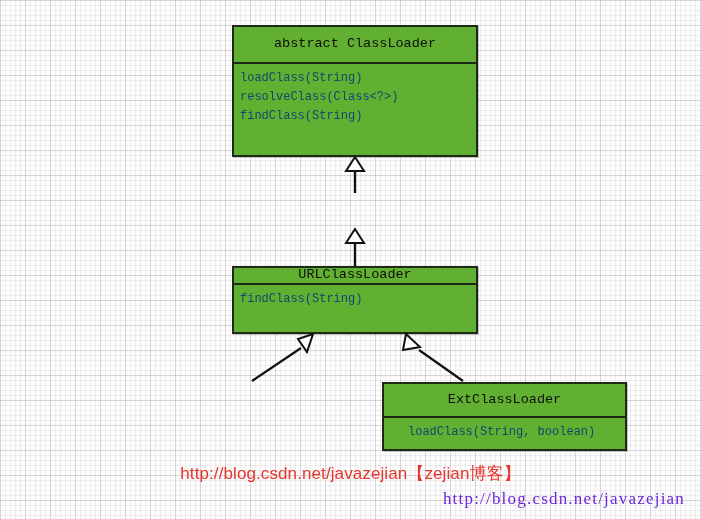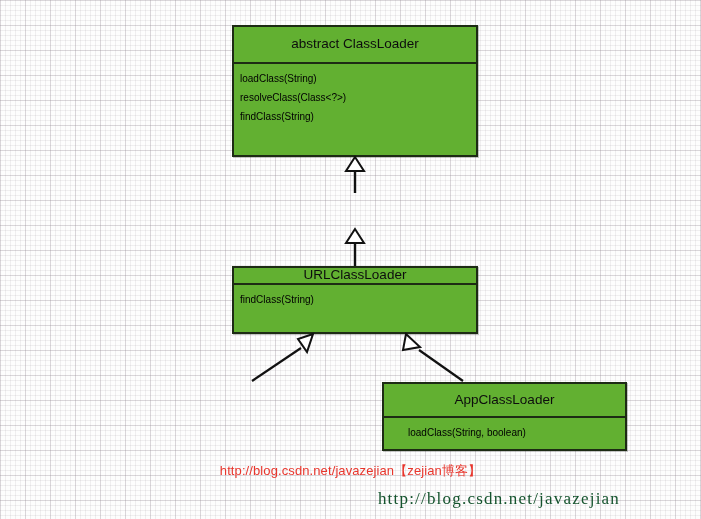--- a/index.html
+++ b/index.html
@@ -21,64 +21,65 @@
     background-position:0 0, 0 0, 0 0, 0 0;
   }
   #diagram{position:absolute;left:0;top:0;width:701px;height:519px;}
 
   .uml-box{
     position:absolute;
     background:#62b031;
     border:2px solid #1d2b14;
     box-sizing:border-box;
     box-shadow:1px 1px 0 rgba(0,0,0,0.22);
+    font-family:Liberation Mono, monospace;
   }
   .uml-title{
     text-align:center;
     font-size:13.5px;
     color:#0d0d0d;
     line-height:1.1;
     display:flex;align-items:center;justify-content:center;
     box-sizing:border-box;
     width:100%;
   }
   .uml-compartment{
     border-top:2px solid #1d2b14;
     box-sizing:border-box;
     padding:5px 0 4px 6px;
   }
   .uml-method{
-    font-size:10px;
-    color:#000000;
+    font-size:12px;
+    color:#0c4a6e;
     line-height:19px;
     white-space:nowrap;
   }
 
   
   #connectors{position:absolute;left:0;top:0;width:701px;height:519px;pointer-events:none;}
 
   
   #footer-link{
     position:absolute;
     left:0;width:701px;
     top:462px;
     text-align:center;
     color:#e8352c;
-    font-size:13px;
+    font-size:17px;
     letter-spacing:0.1px;
     white-space:nowrap;
   }
   #footer-watermark{
     position:absolute;
-    left:0;width:626px;
+    left:0;width:701px;
     top:489px;
     text-align:right;
-    padding-right:6px;
+    padding-right:16px;
     box-sizing:border-box;
-    color:#14532d;
+    color:#6d28d9;
     font-family:"Liberation Serif", serif;
     font-size:17px;
     letter-spacing:1.2px;
     white-space:nowrap;
   }
 </style>
 </head>
 <body>
 
 <div id="grid-bg"></div>
@@ -97,21 +98,21 @@
 
   <div class="uml-box" style="left:232px;top:266px;width:246px;height:68px;">
     <div class="uml-title" style="height:15px;">URLClassLoader</div>
     <div class="uml-compartment" style="height:33px;">
       <div class="uml-method">findClass(String)</div>
     </div>
   </div>
 
 
   <div class="uml-box" style="left:382px;top:382px;width:245px;height:69px;">
-    <div class="uml-title" style="height:32px;">AppClassLoader</div>
+    <div class="uml-title" style="height:32px;">ExtClassLoader</div>
     <div class="uml-compartment" style="height:33px;padding-left:24px;">
       <div class="uml-method">loadClass(String, boolean)</div>
     </div>
   </div>
 
   <svg id="connectors" viewBox="0 0 701 519">
 
     <g>
       <line x1="355" y1="193" x2="355" y2="170" stroke="#111111" stroke-width="2.4"></line>
       <polygon points="355,157 346,171 364,171" fill="#ffffff" stroke="#111111" stroke-width="2"></polygon>

